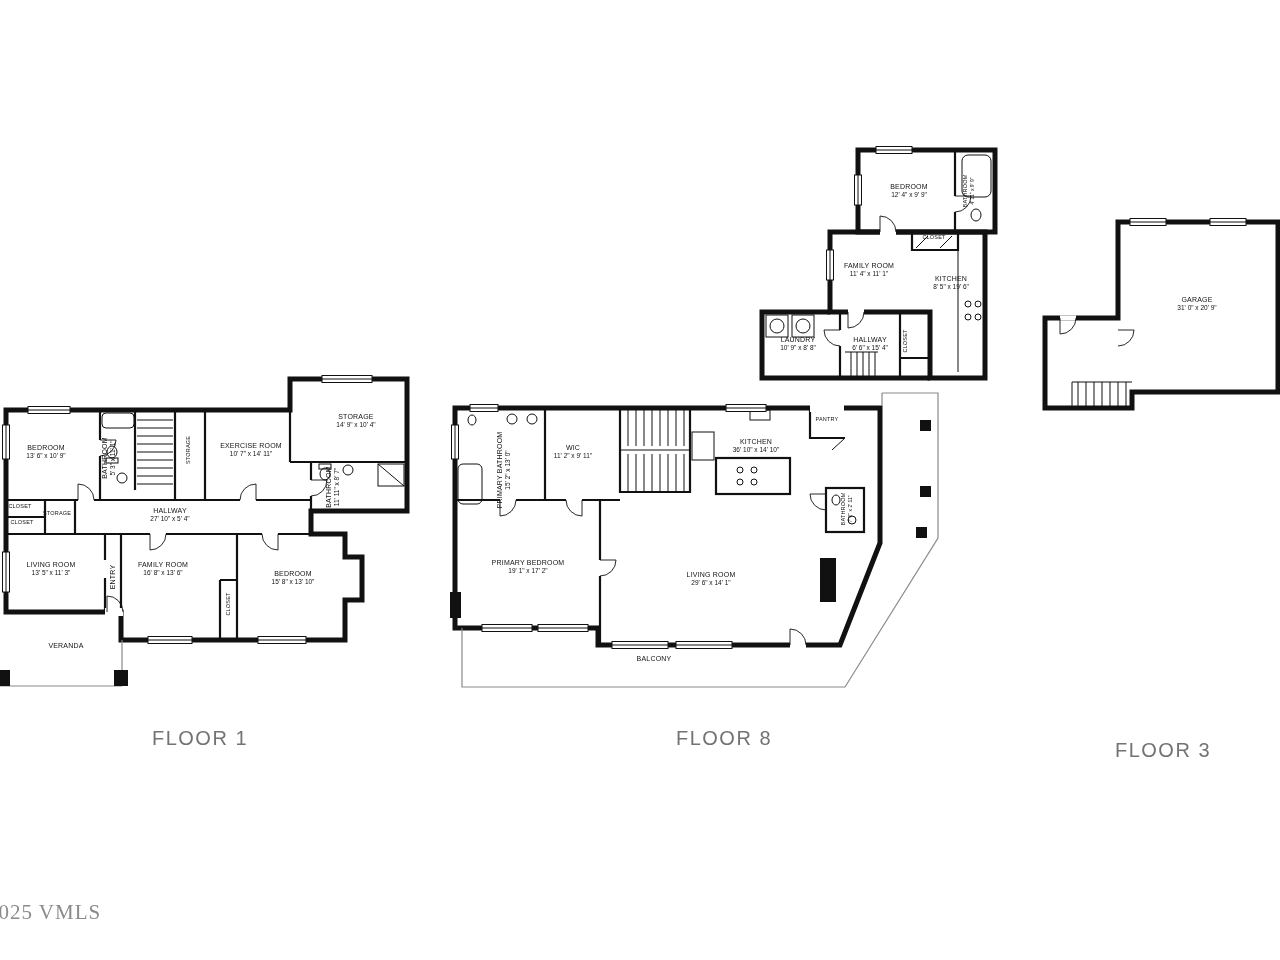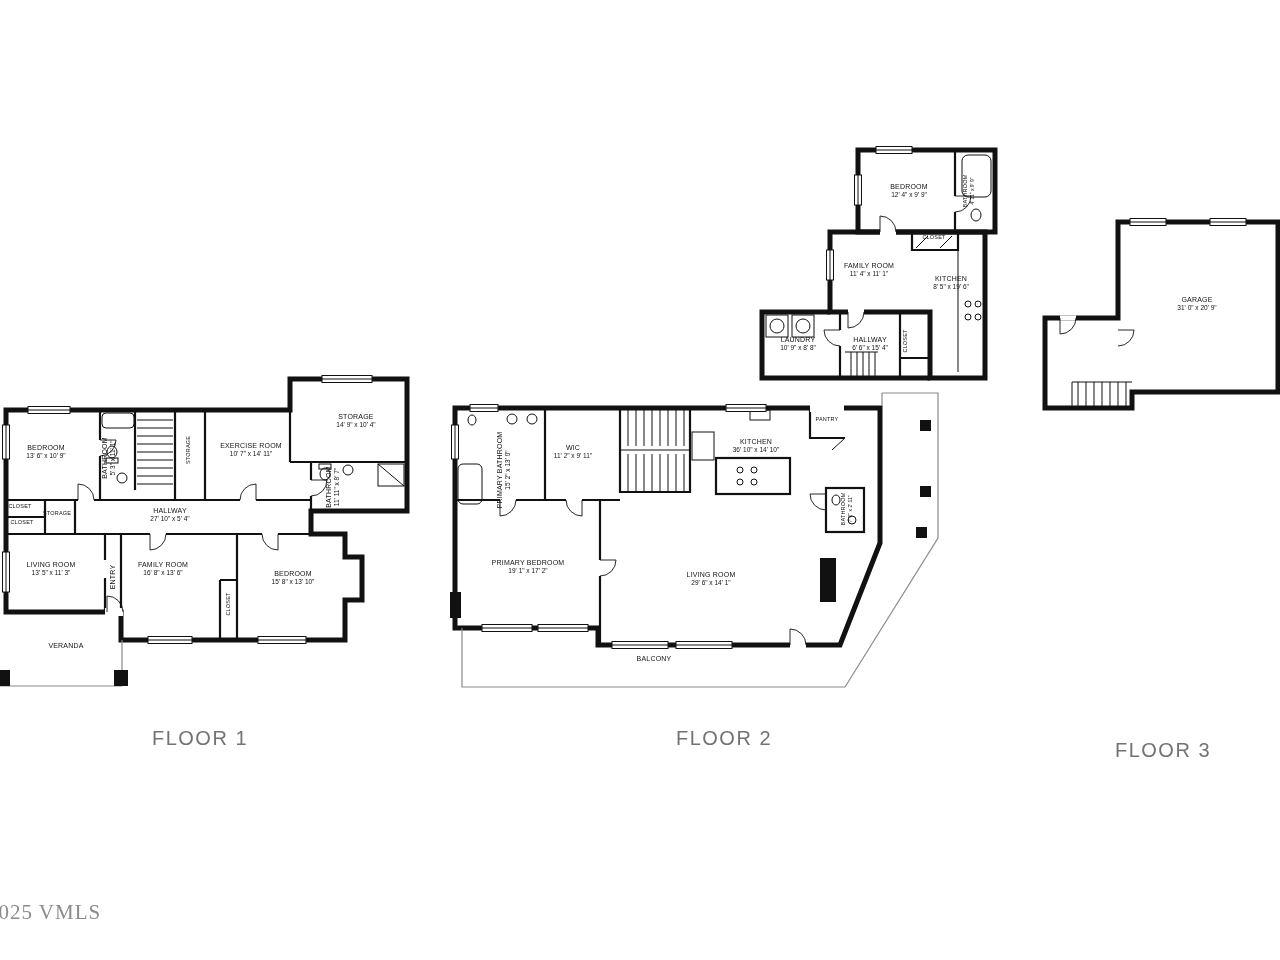--- a/index.html
+++ b/index.html
@@ -336,18 +336,18 @@
   <div class="room-label" style="left:654px;top:659px">
       <div class="rname">BALCONY</div>
     </div>
 
   <div class="room-label" style="left:1197px;top:304px">
       <div class="rname">GARAGE</div>
       <div class="rdims">31' 0" x 20' 9"</div>
     </div>
 
   <div class="floor-title" style="left:200px;top:738px">FLOOR 1</div>
-  <div class="floor-title" style="left:724px;top:738px">FLOOR 2</div>
+  <div class="floor-title" style="left:724px;top:738px">FLOOR 8</div>
   <div class="floor-title" style="left:1163px;top:750px">FLOOR 3</div>
 
   <div class="watermark">2025 VMLS</div>
 
 </div>
 
 </body></html>

